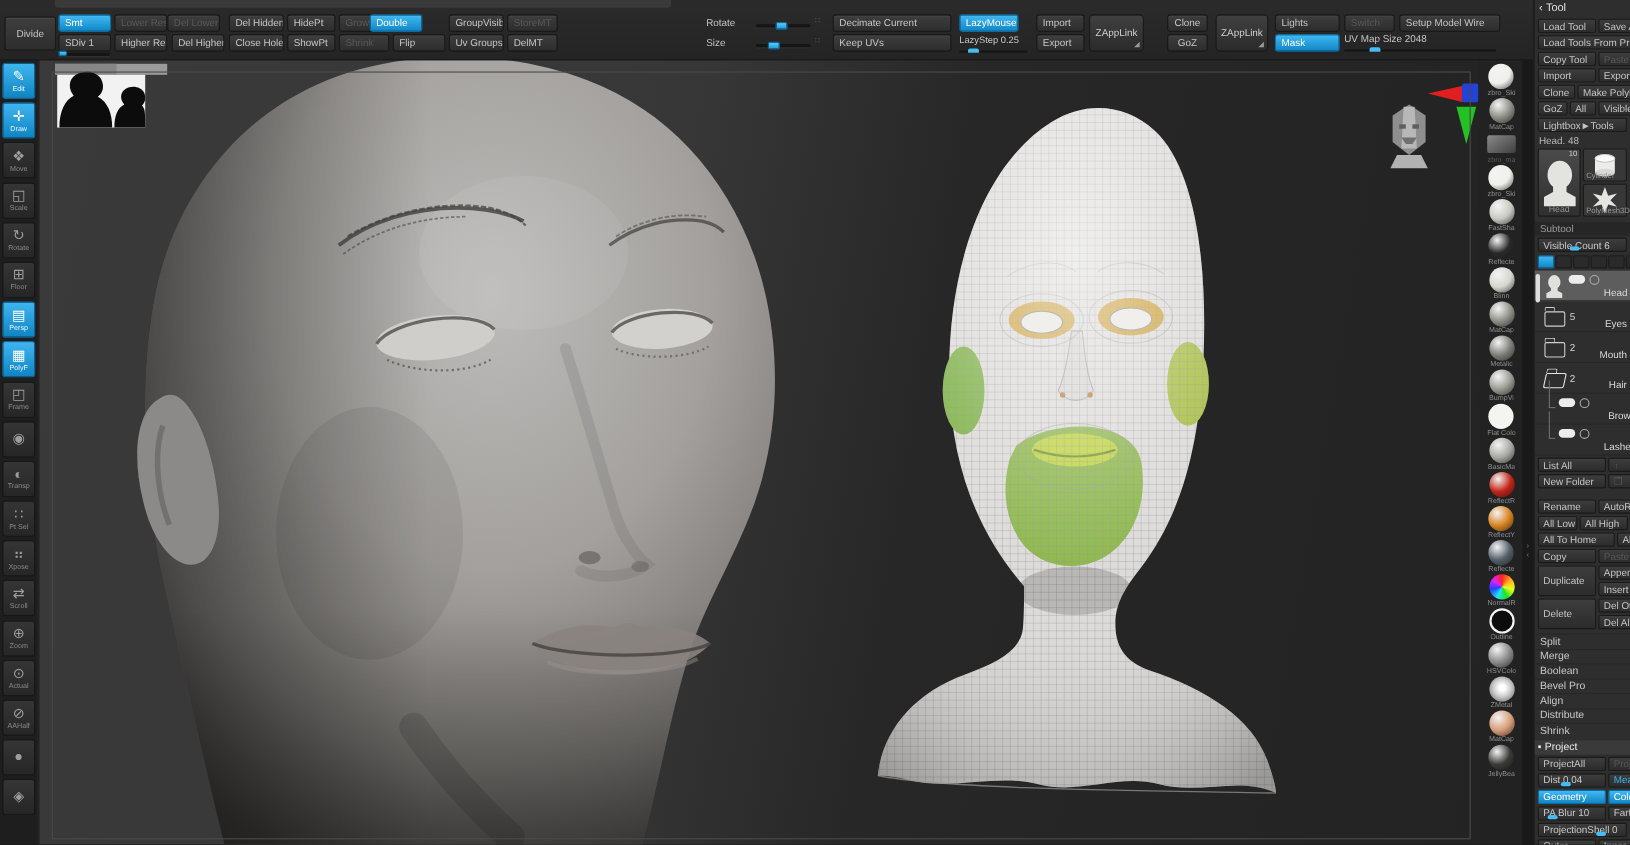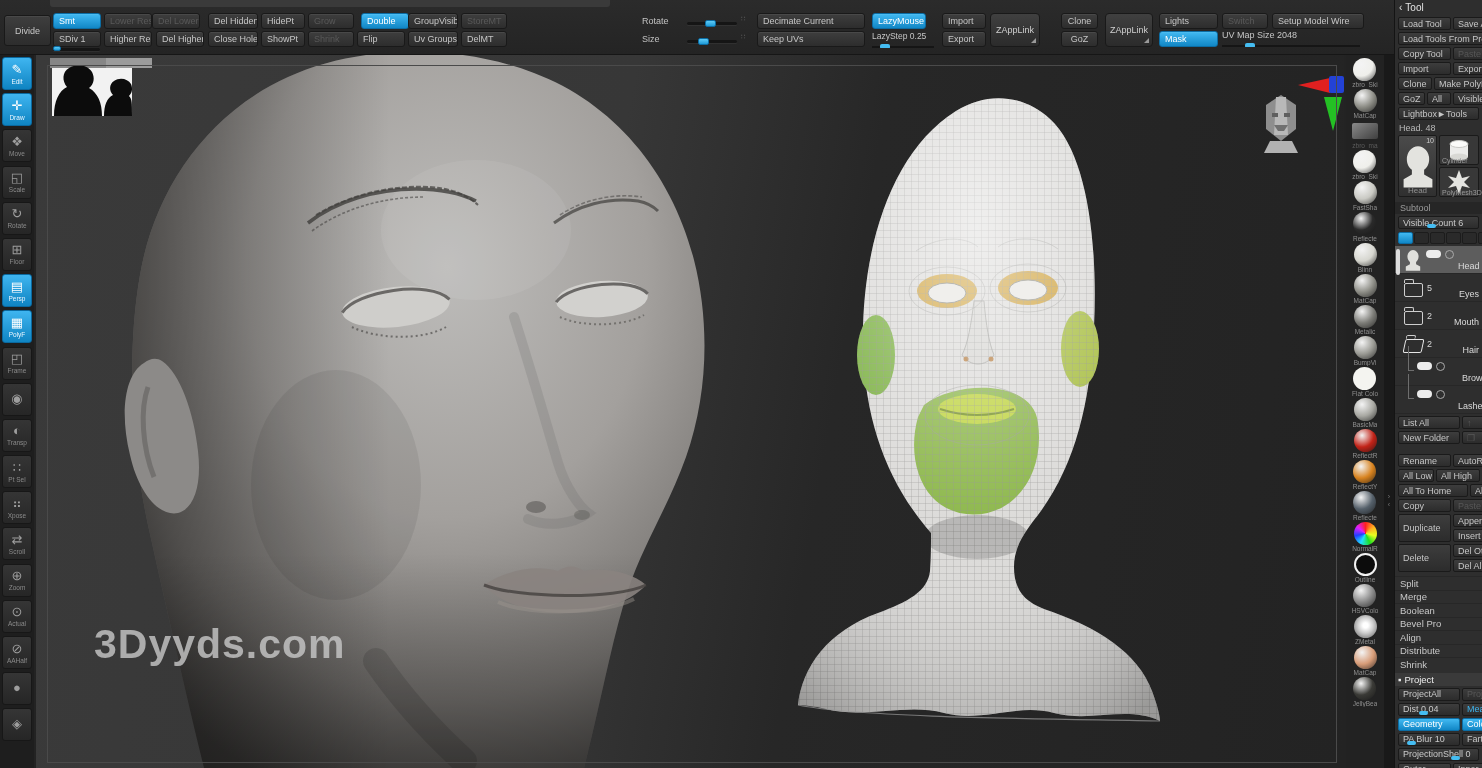--- a/index.html
+++ b/index.html
@@ -138,21 +138,21 @@
     <div class="btn r1 dim" style="left:104px;width:48px">Lower Res</div>
     <div class="btn r2" style="left:104px;width:48px">Higher Res</div>
     <div class="btn r1 dim" style="left:152px;width:48px">Del Lower</div>
     <div class="btn r2" style="left:156px;width:48px">Del Higher</div>
     <div class="btn r1" style="left:208px;width:50px">Del Hidden</div>
     <div class="btn r2" style="left:208px;width:50px">Close Holes</div>
     <div class="btn r1" style="left:261px;width:44px">HidePt</div>
     <div class="btn r2" style="left:261px;width:44px">ShowPt</div>
     <div class="btn r1 dim" style="left:308px;width:46px">Grow</div>
     <div class="btn r2 dim" style="left:308px;width:46px">Shrink</div>
-    <div class="btn r1 blue" style="left:361px;width:48px">Double</div>
+    <div class="btn r1 blue" style="left:336px;width:48px">Double</div>
     <div class="btn r2" style="left:357px;width:48px">Flip</div>
     <div class="btn r1" style="left:408px;width:50px">GroupVisible</div>
     <div class="btn r2" style="left:408px;width:50px">Uv Groups</div>
     <div class="btn r1 dim" style="left:461px;width:46px">StoreMT</div>
     <div class="btn r2" style="left:461px;width:46px">DelMT</div>
 
     <div class="tlabel" style="left:642px;top:16px">Rotate</div>
     <div class="track" style="left:687px;top:22px;width:50px"></div>
     <div class="knob" style="left:705px;top:20px"></div>
     <div class="tlabel" style="left:642px;top:34px">Size</div>
@@ -380,21 +380,20 @@
         <polygon points="1238,70 1252,70 1248,76 1242,76" fill="#707070"></polygon>
       </g>
       <g>
         <polygon points="1262,30 1294,23 1294,38" fill="#e02020"></polygon>
         <rect x="1293" y="21" width="15" height="17" rx="2" fill="#2342d6"></rect>
         <polygon points="1288,42 1306,42 1297,76" fill="#24c024"></polygon>
       </g>
     </svg>
 
     <div class="frame"></div>
-    <div class="watermark">3Dyyds.com</div>
   </div>
 
   <div class="rshelf">
 
   <div class="mat" style="--c: #efefeb;">
         <span class="sph"></span>
         <span class="l">zbro_Ski</span>
       </div>
       <div class="mat" style="--c: #8d8d86;">
         <span class="sph"></span>

